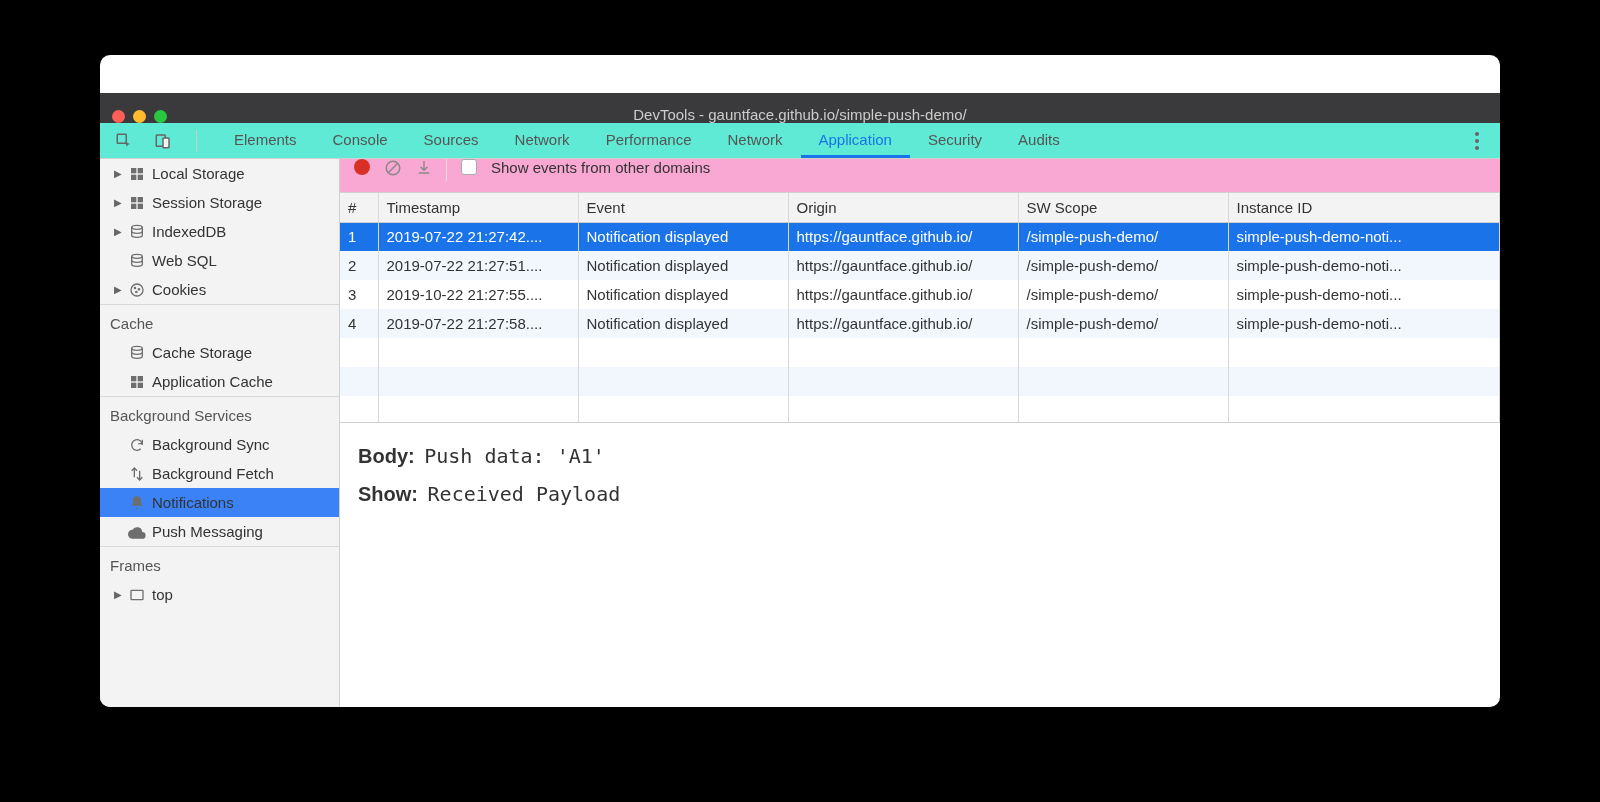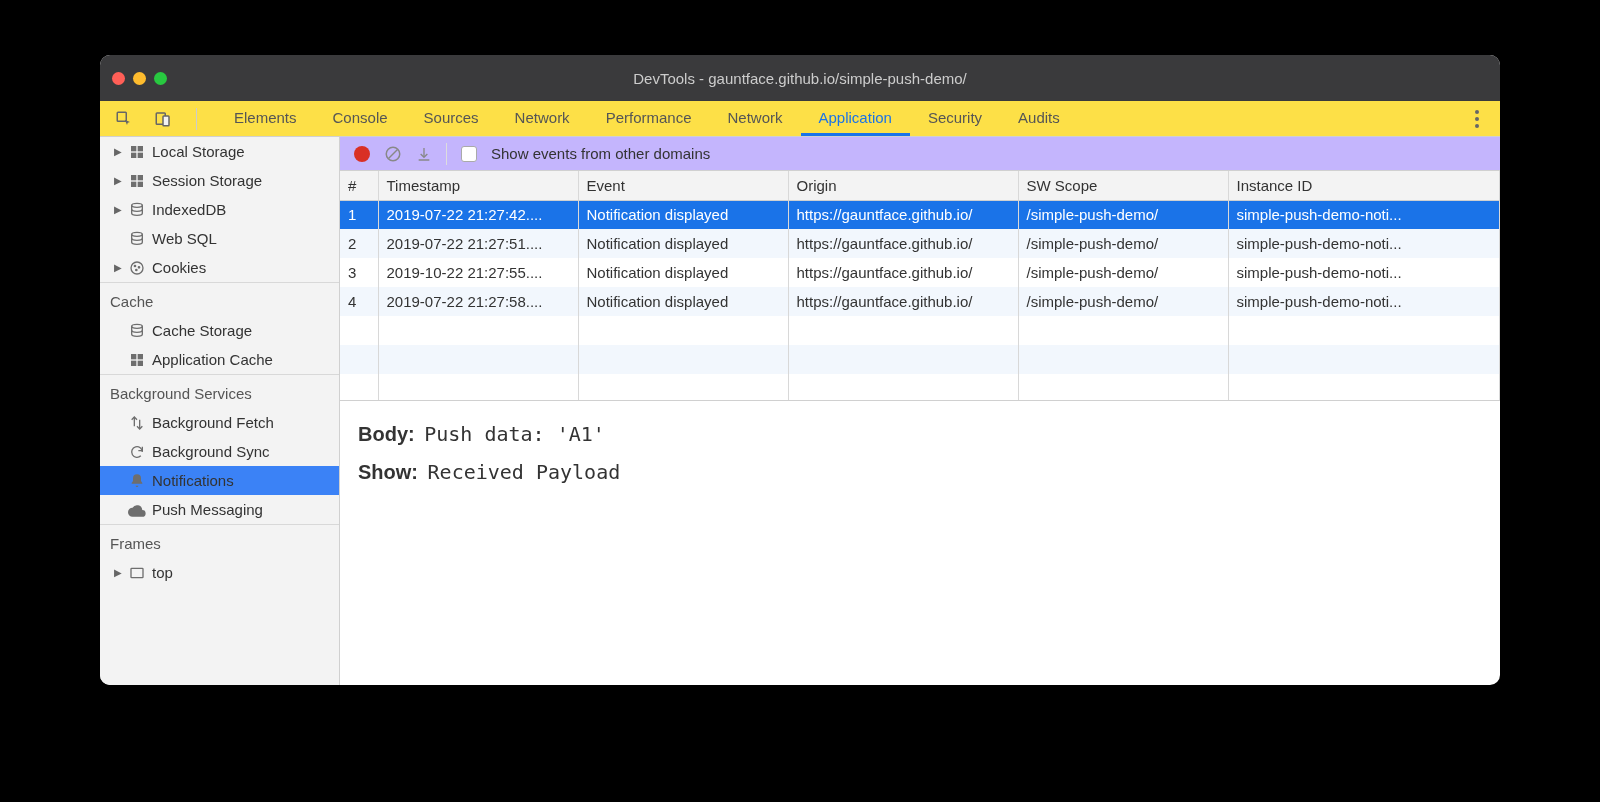--- a/index.html
+++ b/index.html
@@ -18,45 +18,46 @@
   .window {
     width: 1400px;
     background: #fff;
     border-radius: 10px;
     overflow: hidden;
     box-shadow: 0 25px 50px rgba(0,0,0,0.5);
   }
   .titlebar {
     background: #3a3a3c;
     color: #ddd;
-    height: 46px;
+    height: 30px;
     display: flex;
-    align-items: center;
+    align-items: flex-end;
     position: relative;
     font-size: 15px;
+    margin-top: 38px;
   }
   .traffic-lights {
     display: flex;
     gap: 8px;
     position: absolute;
     left: 12px;
   }
   .traffic-lights span {
     width: 13px; height: 13px; border-radius: 50%;
     display: inline-block;
   }
   .tl-red { background:#ff5f57; }
   .tl-yellow { background:#febc2e; }
   .tl-green { background:#28c840; }
   .titlebar-title { margin: 0 auto; color:#ccc; }
   .tabs {
     display: flex;
     align-items: center;
     border-bottom: 1px solid #d0d0d0;
-    background: #fde047;
+    background: #5eead4;
     height: 36px;
     padding: 0 10px;
     gap: 11px;
   }
   .tabs .icon-btn {
     width: 28px; height: 28px;
     display: flex; align-items:center; justify-content:center;
     color:#666;
   }
   .tabs .divider {
@@ -103,24 +104,24 @@
   .section-hdr {
     padding: 10px 10px 6px 10px;
     color:#555;
     border-top:1px solid #d8d8d8;
   }
   .section-hdr:first-child { border-top:none; }
   .main { flex:1; display:flex; flex-direction:column; }
   .toolbar {
     height:34px;
     border-bottom:1px solid #d0d0d0;
-    display:flex; align-items:center;
+    display:flex; 
     gap:14px;
     padding: 0 14px;
-    background:#c4b5fd;
+    background:#f9a8d4;
   }
   .rec-dot { width:16px;height:16px;border-radius:50%;background:#d93025; }
   .toolbar .ic { color:#888; display:flex; }
   .toolbar .vdivider { width:1px;height:22px;background:#ddd; }
   .chk { width:16px;height:16px;border:1px solid #aaa;border-radius:3px;background:#fff; }
   .table-wrap { height:230px; border-bottom:1px solid #d0d0d0; overflow:hidden; }
   table { width:100%; border-collapse:collapse; table-layout:fixed; }
   th, td {
     text-align:left;
     padding: 4px 8px;
@@ -283,37 +284,37 @@
             </span>
             <span>Application Cache</span>
           </div>
         </div>
       <div class="section-hdr">Background Services</div>
       <div id="bgsvc-list">
           <div class="side-item">
             <span class="tri"></span>
             <span class="ic">
               <svg width="16" height="16" viewBox="0 0 24 24" fill="none" stroke="currentColor" stroke-width="2">
+                <path d="M20 12a8 8 0 10-2.3 5.7"></path>
+                <path d="M20 4v6h-6"></path>
+              </svg>
+            </span>
+            <span>Background Sync</span>
+          </div>
+          <div class="side-item">
+            <span class="tri"></span>
+            <span class="ic">
+              <svg width="16" height="16" viewBox="0 0 24 24" fill="none" stroke="currentColor" stroke-width="2">
                 <path d="M8 3v14"></path>
                 <path d="M4 7l4-4 4 4"></path>
                 <path d="M16 21V7"></path>
                 <path d="M12 17l4 4 4-4"></path>
               </svg>
             </span>
             <span>Background Fetch</span>
-          </div>
-          <div class="side-item">
-            <span class="tri"></span>
-            <span class="ic">
-              <svg width="16" height="16" viewBox="0 0 24 24" fill="none" stroke="currentColor" stroke-width="2">
-                <path d="M20 12a8 8 0 10-2.3 5.7"></path>
-                <path d="M20 4v6h-6"></path>
-              </svg>
-            </span>
-            <span>Background Sync</span>
           </div>
           <div class="side-item selected">
             <span class="tri"></span>
             <span class="ic">
               <svg width="16" height="16" viewBox="0 0 24 24" fill="currentColor">
                 <path d="M12 2a6 6 0 00-6 6v4l-2 3v1h16v-1l-2-3V8a6 6 0 00-6-6z"></path>
                 <path d="M10 19a2 2 0 004 0"></path>
               </svg>
             </span>
             <span>Notifications</span>

